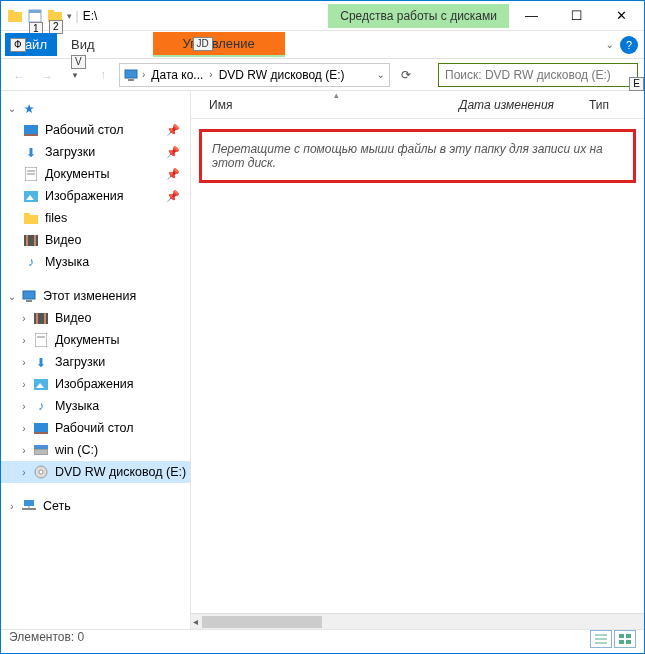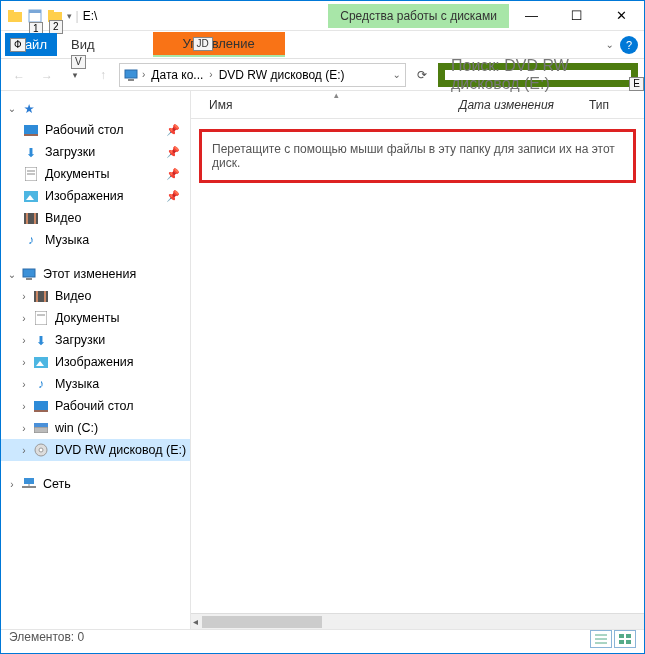--- a/index.html
+++ b/index.html
@@ -17,36 +17,36 @@
 .tab-manage { font-size: 13px; background: #f97316; padding: 4px 30px; border-bottom: 2px solid #a8e6a8; }
 .key-tip { position: absolute; background: #f5f5f5; border: 1px solid #888; font-size: 10px; padding: 0 3px; line-height: 12px; }
 .ribbon-right { margin-left: auto; display: flex; align-items: center; gap: 6px; padding-right: 6px; }
 .help-badge { width: 18px; height: 18px; border-radius: 50%; background: #0078d7; color: #fff; font-size: 11px; display: flex; align-items: center; justify-content: center; }
 .addrbar { height: 32px; display: flex; align-items: center; gap: 4px; padding: 2px 6px; border-bottom: 1px solid #e5e5e5; }
 .nav-btn { width: 24px; height: 24px; display: flex; align-items: center; justify-content: center; color: #555; }
 .nav-btn.disabled { color: #ccc; }
 .addr-box { flex: 1; height: 24px; border: 1px solid #ccc; display: flex; align-items: center; padding: 0 4px; gap: 4px; font-size: 12px; }
 .crumb { padding: 0 2px; }
 .crumb-sep { color: #666; font-size: 10px; }
-.search-box { width: 200px; height: 24px; border: 7px solid #4d7c0f; padding: 0 6px; font-size: 16px; color: #777; display: flex; align-items: center; }
+.search-box { width: 200px; height: 24px; border: 1px solid #4d7c0f; padding: 0 6px; font-size: 12px; color: #777; display: flex; align-items: center; margin-left: 16px; }
 .main { display: flex; height: calc(100% - 30px - 28px - 32px - 24px); }
 .nav-pane { width: 190px; border-right: 1px solid #e5e5e5; overflow-y: auto; padding: 6px 0; font-size: 12.5px; }
 .tree-item { display: flex; align-items: center; height: 22px; padding-left: 4px; gap: 2px; white-space: nowrap; }
 .tree-item.selected { background: #cce8ff; }
 .tree-chev { width: 14px; font-size: 10px; color: #666; text-align: center; }
 .tree-icon { width: 16px; height: 16px; display: flex; align-items: center; justify-content: center; margin-right: 4px; }
 .pin { margin-left: auto; margin-right: 10px; color: #888; font-size: 11px; }
 .content { flex: 1; display: flex; flex-direction: column; }
 .cols { height: 28px; display: flex; align-items: center; border-bottom: 1px solid #e5e5e5; padding-left: 18px; font-size: 12px; color: #333; }
 .col { padding-right: 30px; position: relative; }
 .col.name { width: 250px; }
 .col.date { width: 130px; font-style: italic; }
 .sort-arrow { position: absolute; top: -8px; left: 50%; font-size: 9px; color: #888; }
 .hint-box { margin: 10px 8px; border: 3px solid #d22; padding: 10px 10px; font-size: 12px; color: #555; }
-.content-body { flex: 1; overflow: auto; }
+.content-body { flex: 1; overflow: auto; font-style: italic; }
 .statusbar { height: 24px; border-top: 1px solid #e5e5e5; display: flex; padding: 0 8px; font-size: 12px; color: #555; }
 .view-btns { margin-left: auto; display: flex; gap: 2px; }
 .view-btn { width: 22px; height: 18px; border: 1px solid #8ab4d8; display: flex; align-items: center; justify-content: center; font-size: 10px; }
 .scroll-h { height: 16px; background: #f0f0f0; border-top: 1px solid #ddd; display: flex; align-items: center; }
 .scroll-h .thumb { height: 12px; background: #ccc; width: 120px; margin-left: 2px; }
 svg { display: block; }
 </style>
 </head>
 <body>
 
@@ -151,20 +151,29 @@
       </div>
     <div class="tree-item" style="padding-left:22px">
         <span class="tree-icon">
           <svg width="14" height="11">
             <rect width="14" height="11" fill="#4db6e2"></rect>
             <polygon points="2,9 6,4 10,9" fill="#fff"></polygon>
           </svg>
         </span>
         <span>Изображения</span>
         <span class="pin">📌</span>
+      </div>
+    <div class="tree-item" style="padding-left:22px">
+        <span class="tree-icon">
+          <svg width="14" height="11">
+            <rect y="2" width="14" height="9" fill="#ffcf4b"></rect>
+            <rect width="6" height="3" fill="#ffcf4b"></rect>
+          </svg>
+        </span>
+        <span>files</span>
       </div>
     <div class="tree-item" style="padding-left:22px">
         <span class="tree-icon">
           <svg width="14" height="11">
             <rect width="14" height="11" fill="#555"></rect>
             <rect x="2" width="2" height="11" fill="#c86"></rect>
             <rect x="10" width="2" height="11" fill="#c86"></rect>
           </svg>
         </span>
         <span>Видео</span>

